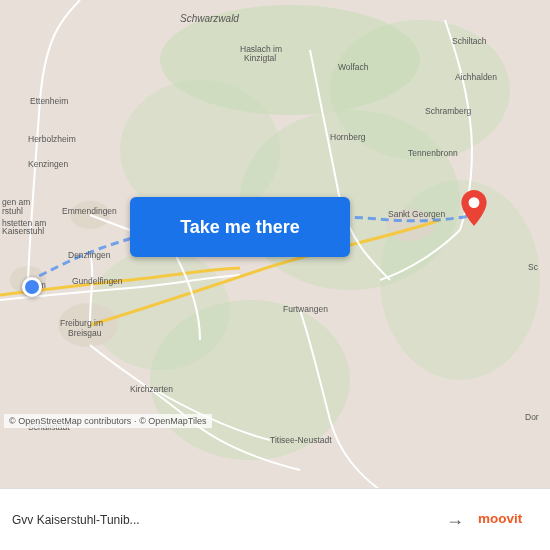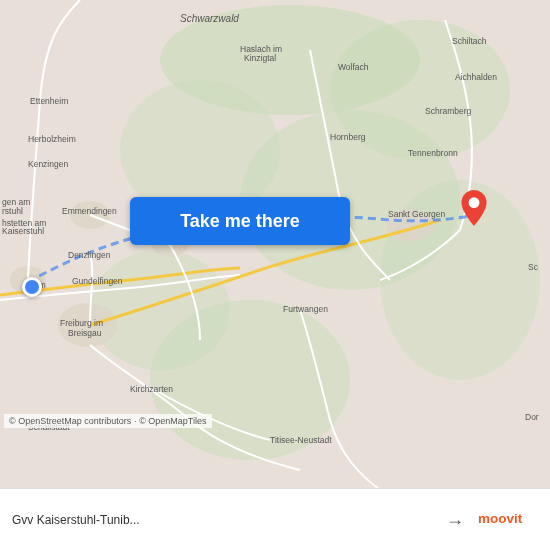--- a/index.html
+++ b/index.html
@@ -17,21 +17,21 @@
     #map-svg {
       width: 100%;
       height: 100%;
     }
 
     #take-me-there-btn {
       position: absolute;
       top: 197px;
       left: 130px;
       width: 220px;
-      height: 48px;
+      height: 60px;
       background: #1a73e8;
       color: white;
       border: none;
       border-radius: 6px;
       font-size: 18px;
       font-weight: bold;
       cursor: pointer;
       display: flex;
       align-items: center;
       justify-content: center;

